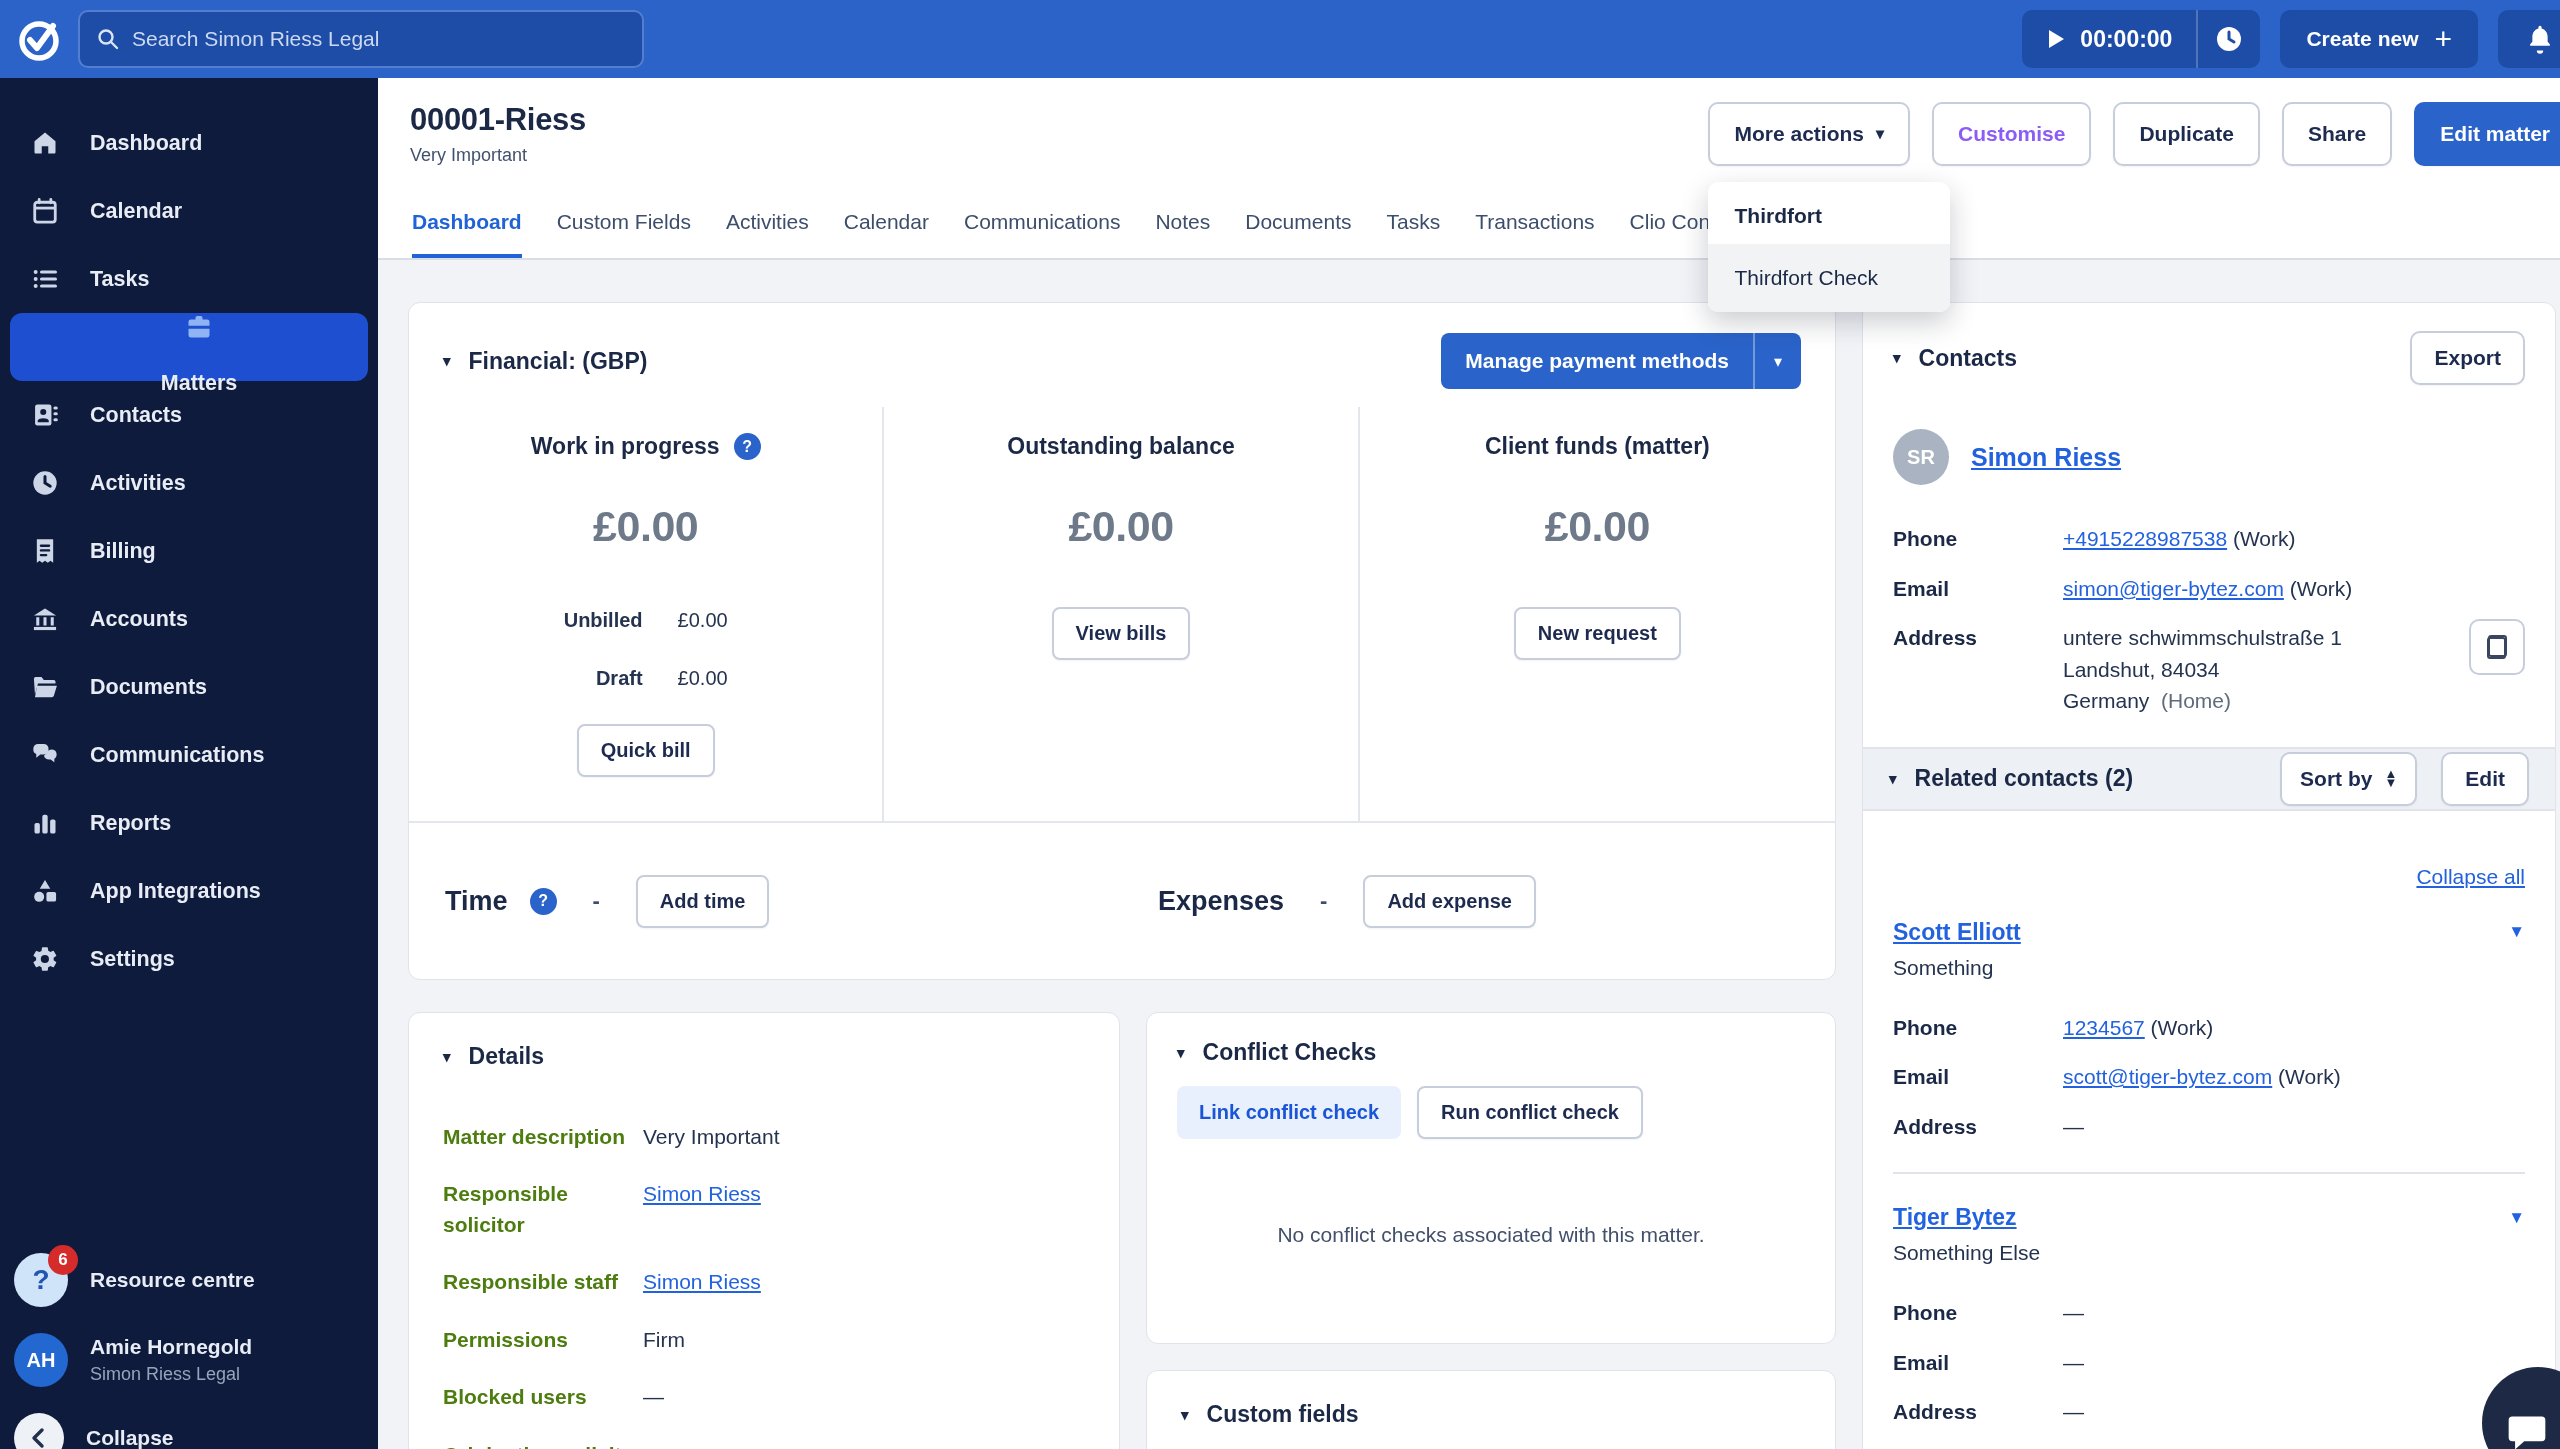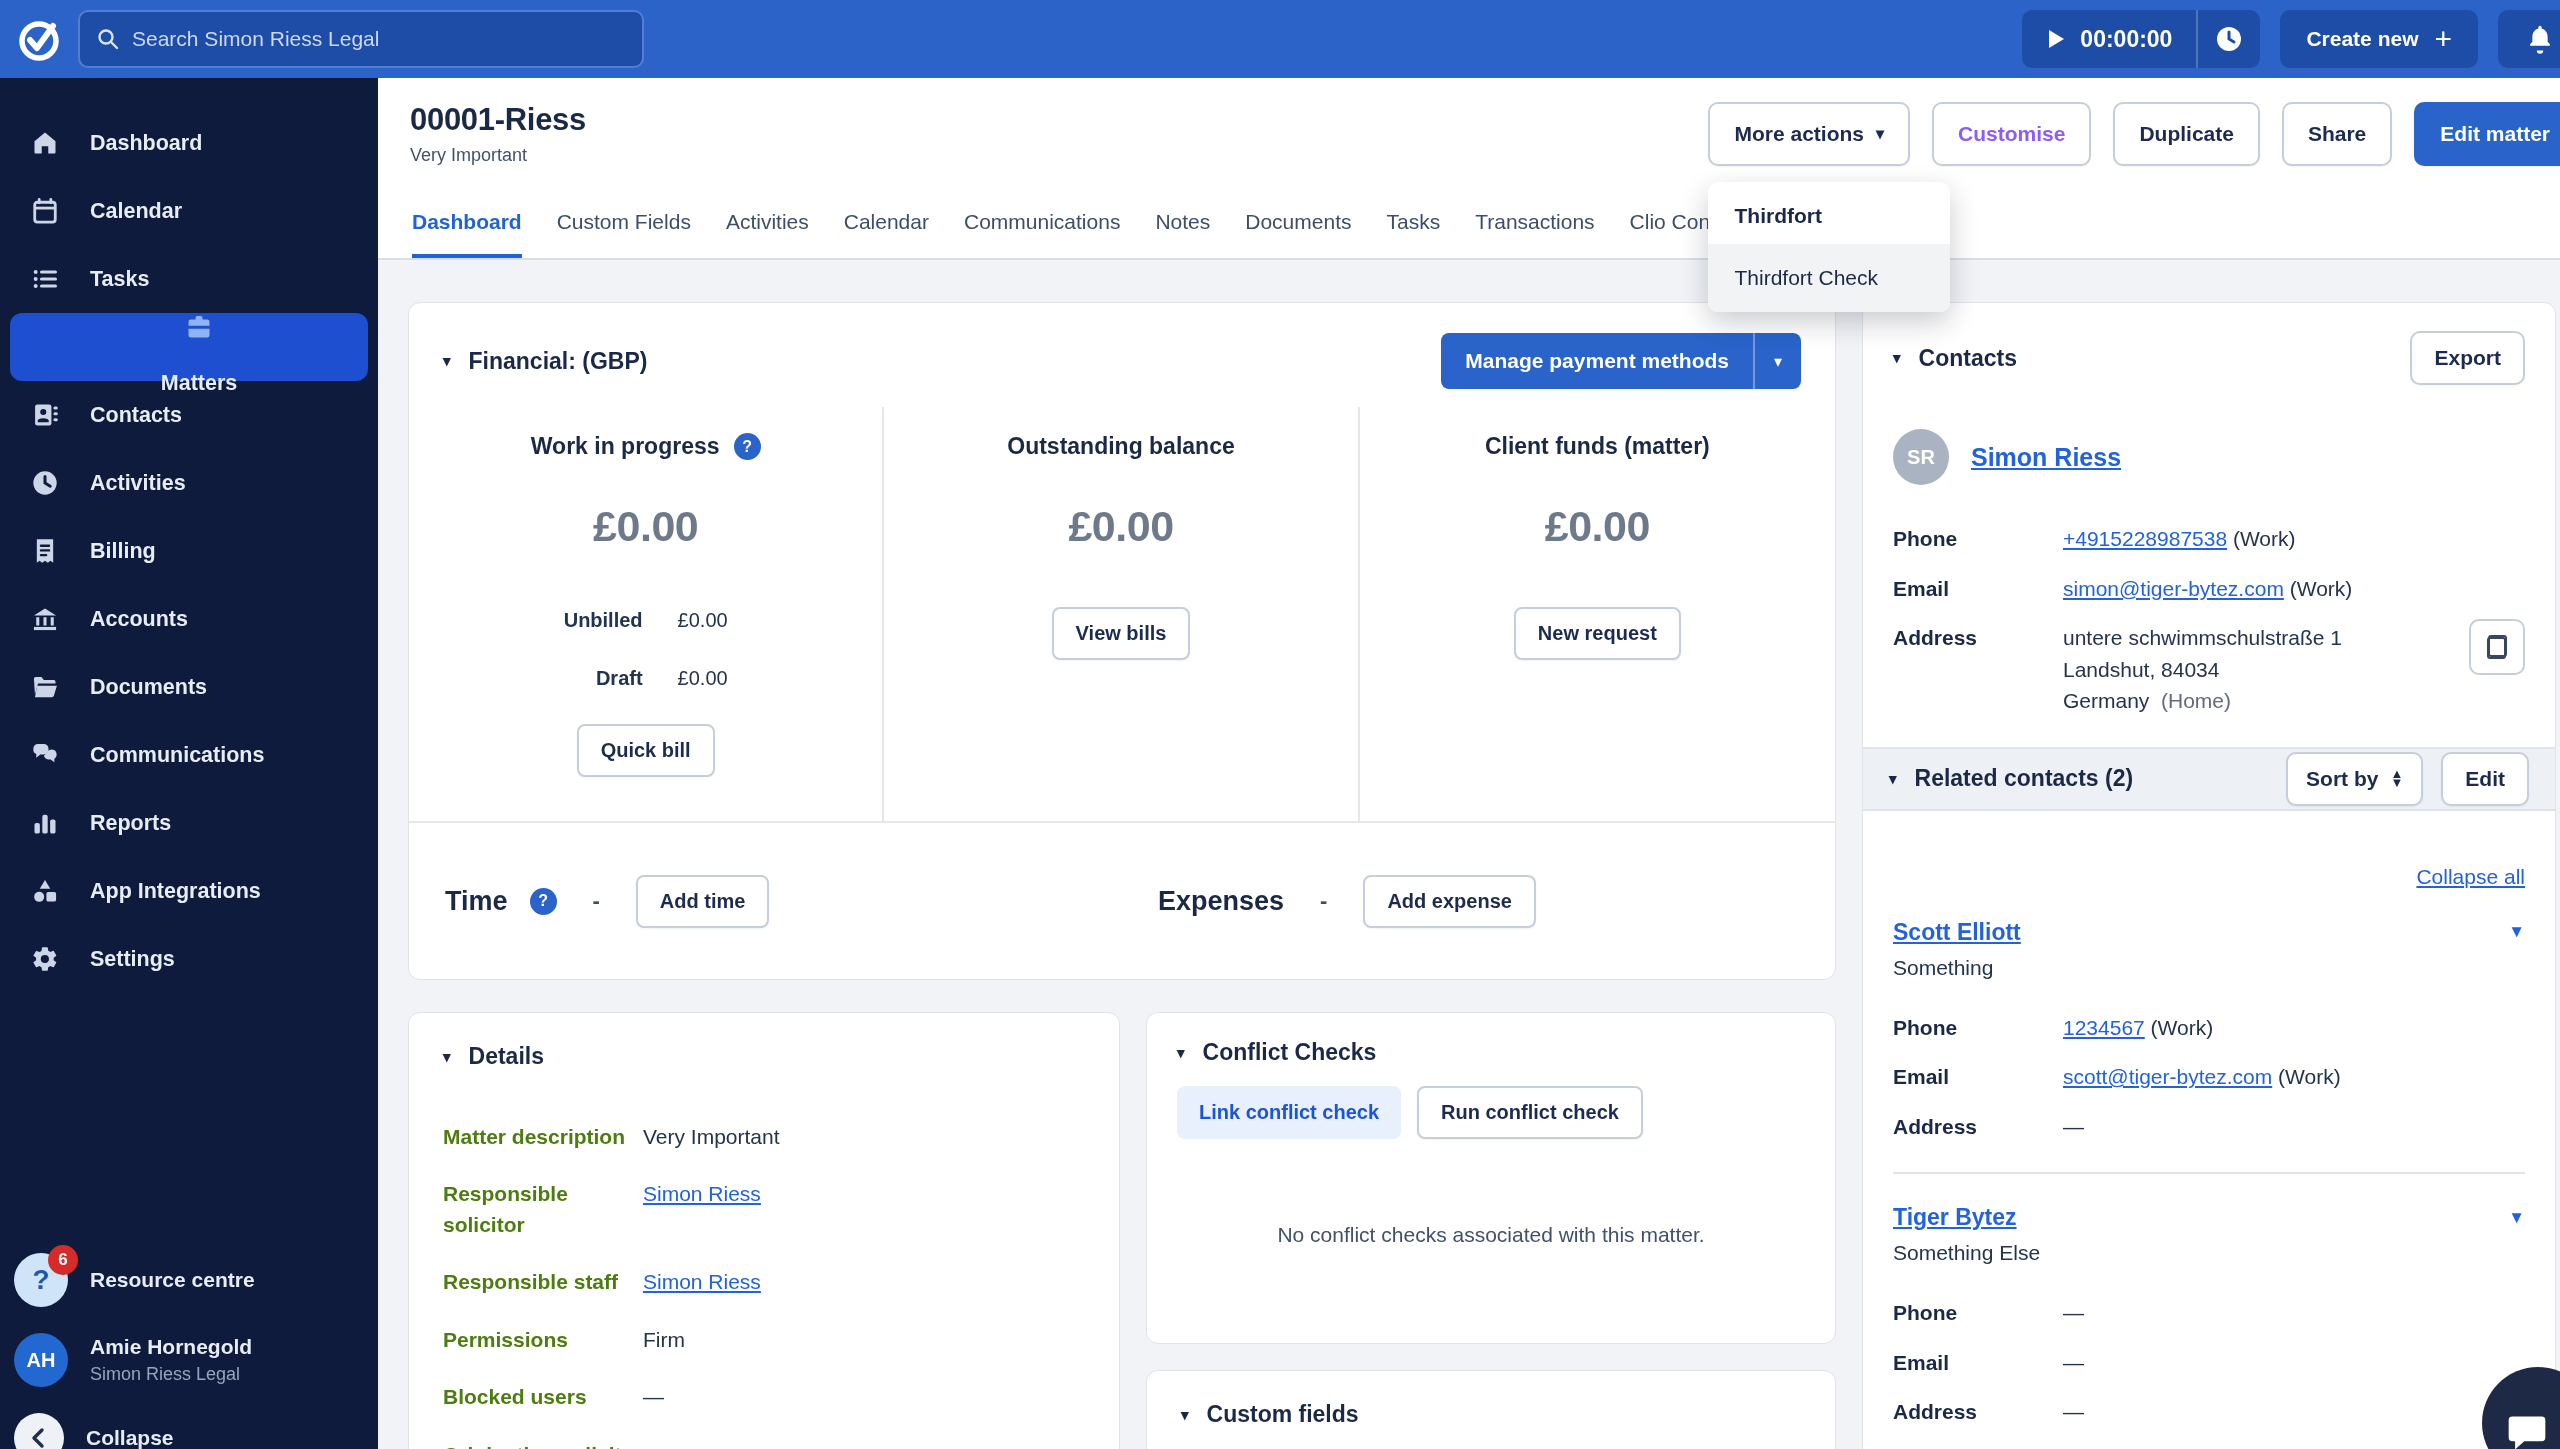--- a/index.html
+++ b/index.html
@@ -113,21 +113,21 @@
   .f-row { display:flex; font-size:21px; line-height:1.5; }
   .f-label { width:170px; font-weight:700; color:#1b2947; flex-shrink:0; }
   .f-val { color:#24334f; }
   .suffix { color:#24334f; }
   .muted { color:#5f6b7d; }
   .copy-btn { position:absolute; right:0; top:96px; width:56px; height:56px; border:2px solid #c6cedb; border-radius:10px; background:#fff; display:flex; align-items:center; justify-content:center; cursor:pointer; }
   .copy-glyph { position:relative; width:20px; height:24px; }
   .copy-glyph::before { content:""; position:absolute; left:0; bottom:0; width:15px; height:18px; border:2.5px solid #3a4660; border-radius:3px; background:#fff; }
   .copy-glyph::after { content:""; position:absolute; right:0; top:0; width:15px; height:18px; border:2.5px solid #3a4660; border-radius:3px; }
   .related-band { margin-top:30px; height:64px; background:#edf0f4; border-top:2px solid #e0e4ea; border-bottom:2px solid #e0e4ea; display:flex; align-items:center; padding:0 26px; }
-  .band-actions { margin-left:auto; display:flex; gap:18px; }
+  .band-actions { margin-left:auto; display:flex; gap:24px; }
   .sort-btn { height:54px; padding:0 18px; font-size:21px; }
   .sort-caret { display:flex; flex-direction:column; line-height:0.62; font-size:13px; color:#1b2947; }
   .edit-btn { height:54px; padding:0 22px; font-size:21px; }
   .collapse-all { text-align:right; font-size:21px; margin-top:26px; }
   .rc-entry { margin-top:30px; }
   .rc-name-row { display:flex; align-items:center; }
   .rc-name { font-size:23px; font-weight:600; }
   .rc-toggle { margin-left:auto; color:#2262df; font-size:17px; cursor:pointer; }
   .rc-sub { font-size:21px; color:#24334f; margin-top:10px; }
   .rc-fields { margin-top:32px; display:flex; flex-direction:column; gap:18px; }

